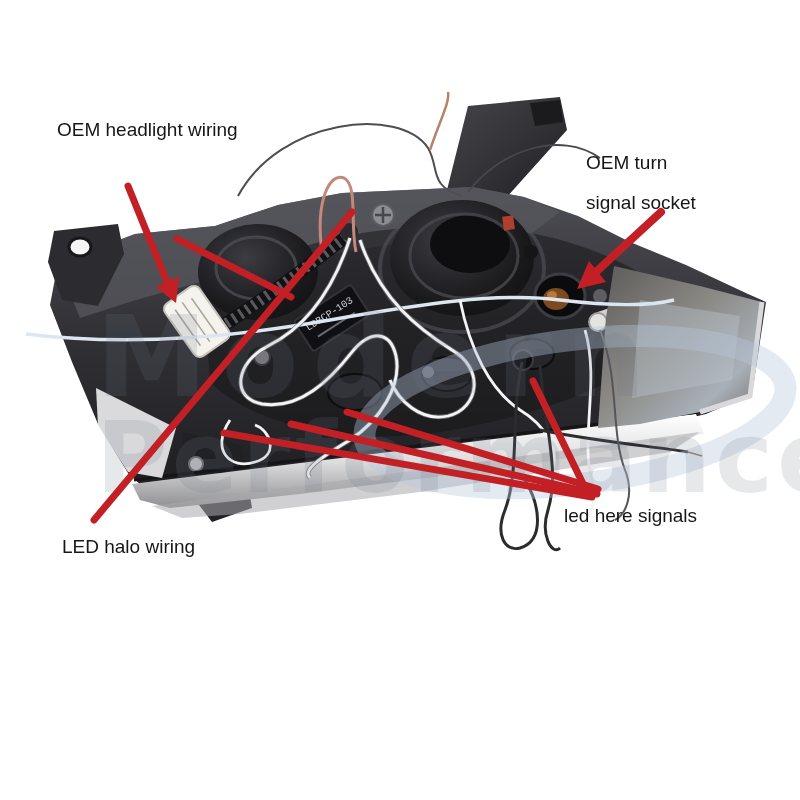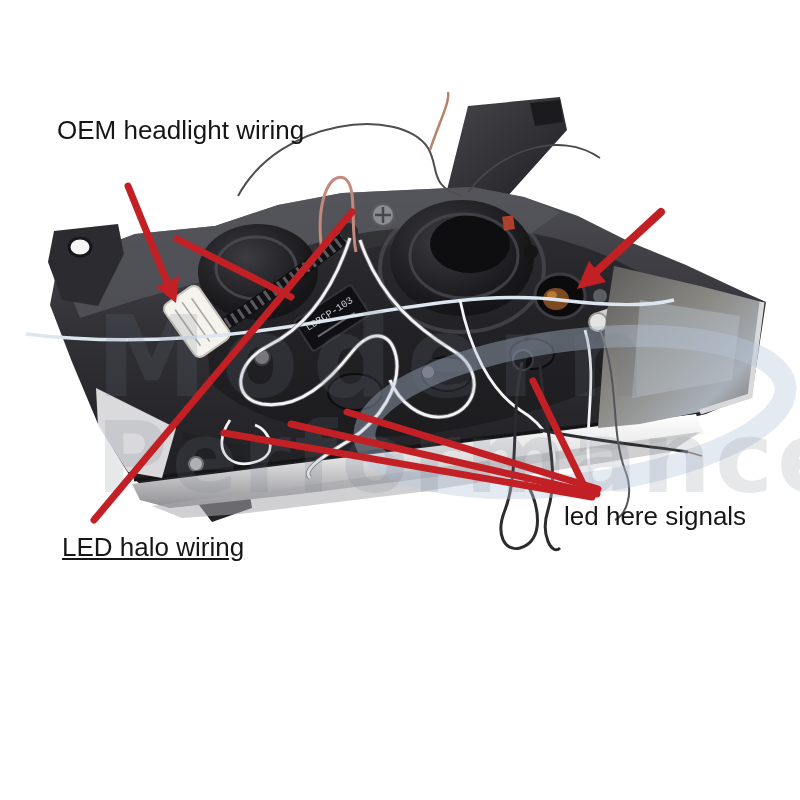--- a/index.html
+++ b/index.html
@@ -1,19 +1,19 @@
 <!DOCTYPE html>
 <html><head>
 <meta charset="utf-8">
 <style>
   html,body{margin:0;padding:0;background:#ffffff;}
   #stage{position:relative;width:800px;height:800px;background:#ffffff;overflow:hidden;
          font-family:"Liberation Sans", sans-serif;}
   #photo-svg{position:absolute;left:0;top:0;}
-  .anno{position:absolute;color:#161616;font-size:26px;line-height:40px;
+  .anno{position:absolute;color:#161616;font-size:19px;line-height:40px;
         font-family:"Liberation Sans", sans-serif;white-space:nowrap;}
   .wm-text{font-family:"DejaVu Sans", sans-serif;font-weight:bold;opacity:0.17;}
 </style>
 </head>
 <body>
 
 <div id="stage">
 
 <svg id="photo-svg" width="800" height="800" viewBox="0 0 800 800">
   <defs>
@@ -182,20 +182,24 @@
     <line x1="598" y1="489" x2="347" y2="412" stroke="#c32026" stroke-width="7"></line>
     <line x1="597" y1="494" x2="291" y2="424" stroke="#c32026" stroke-width="7"></line>
     <line x1="592" y1="497" x2="224" y2="433" stroke="#c32026" stroke-width="7"></line>
     <line x1="588" y1="494" x2="533" y2="381" stroke="#c32026" stroke-width="7"></line>
   </g>
 </svg>
 
   <div class="anno" style="left:57px;top:110px;">
     <span>OEM headlight wiring</span><br>
   </div>
-  <div class="anno" style="left:62px;top:527px;text-decoration:underline;">
+  <div class="anno" style="left:586px;top:143px;">
+    <span>OEM turn</span><br>
+    <span>signal socket</span>
+  </div>
+  <div class="anno" style="left:62px;top:527px;">
     <span>LED halo wiring</span>
   </div>
   <div class="anno" style="left:564px;top:496px;">
     <span>led here signals</span>
   </div>
 
 </div>
 
 </body></html>

